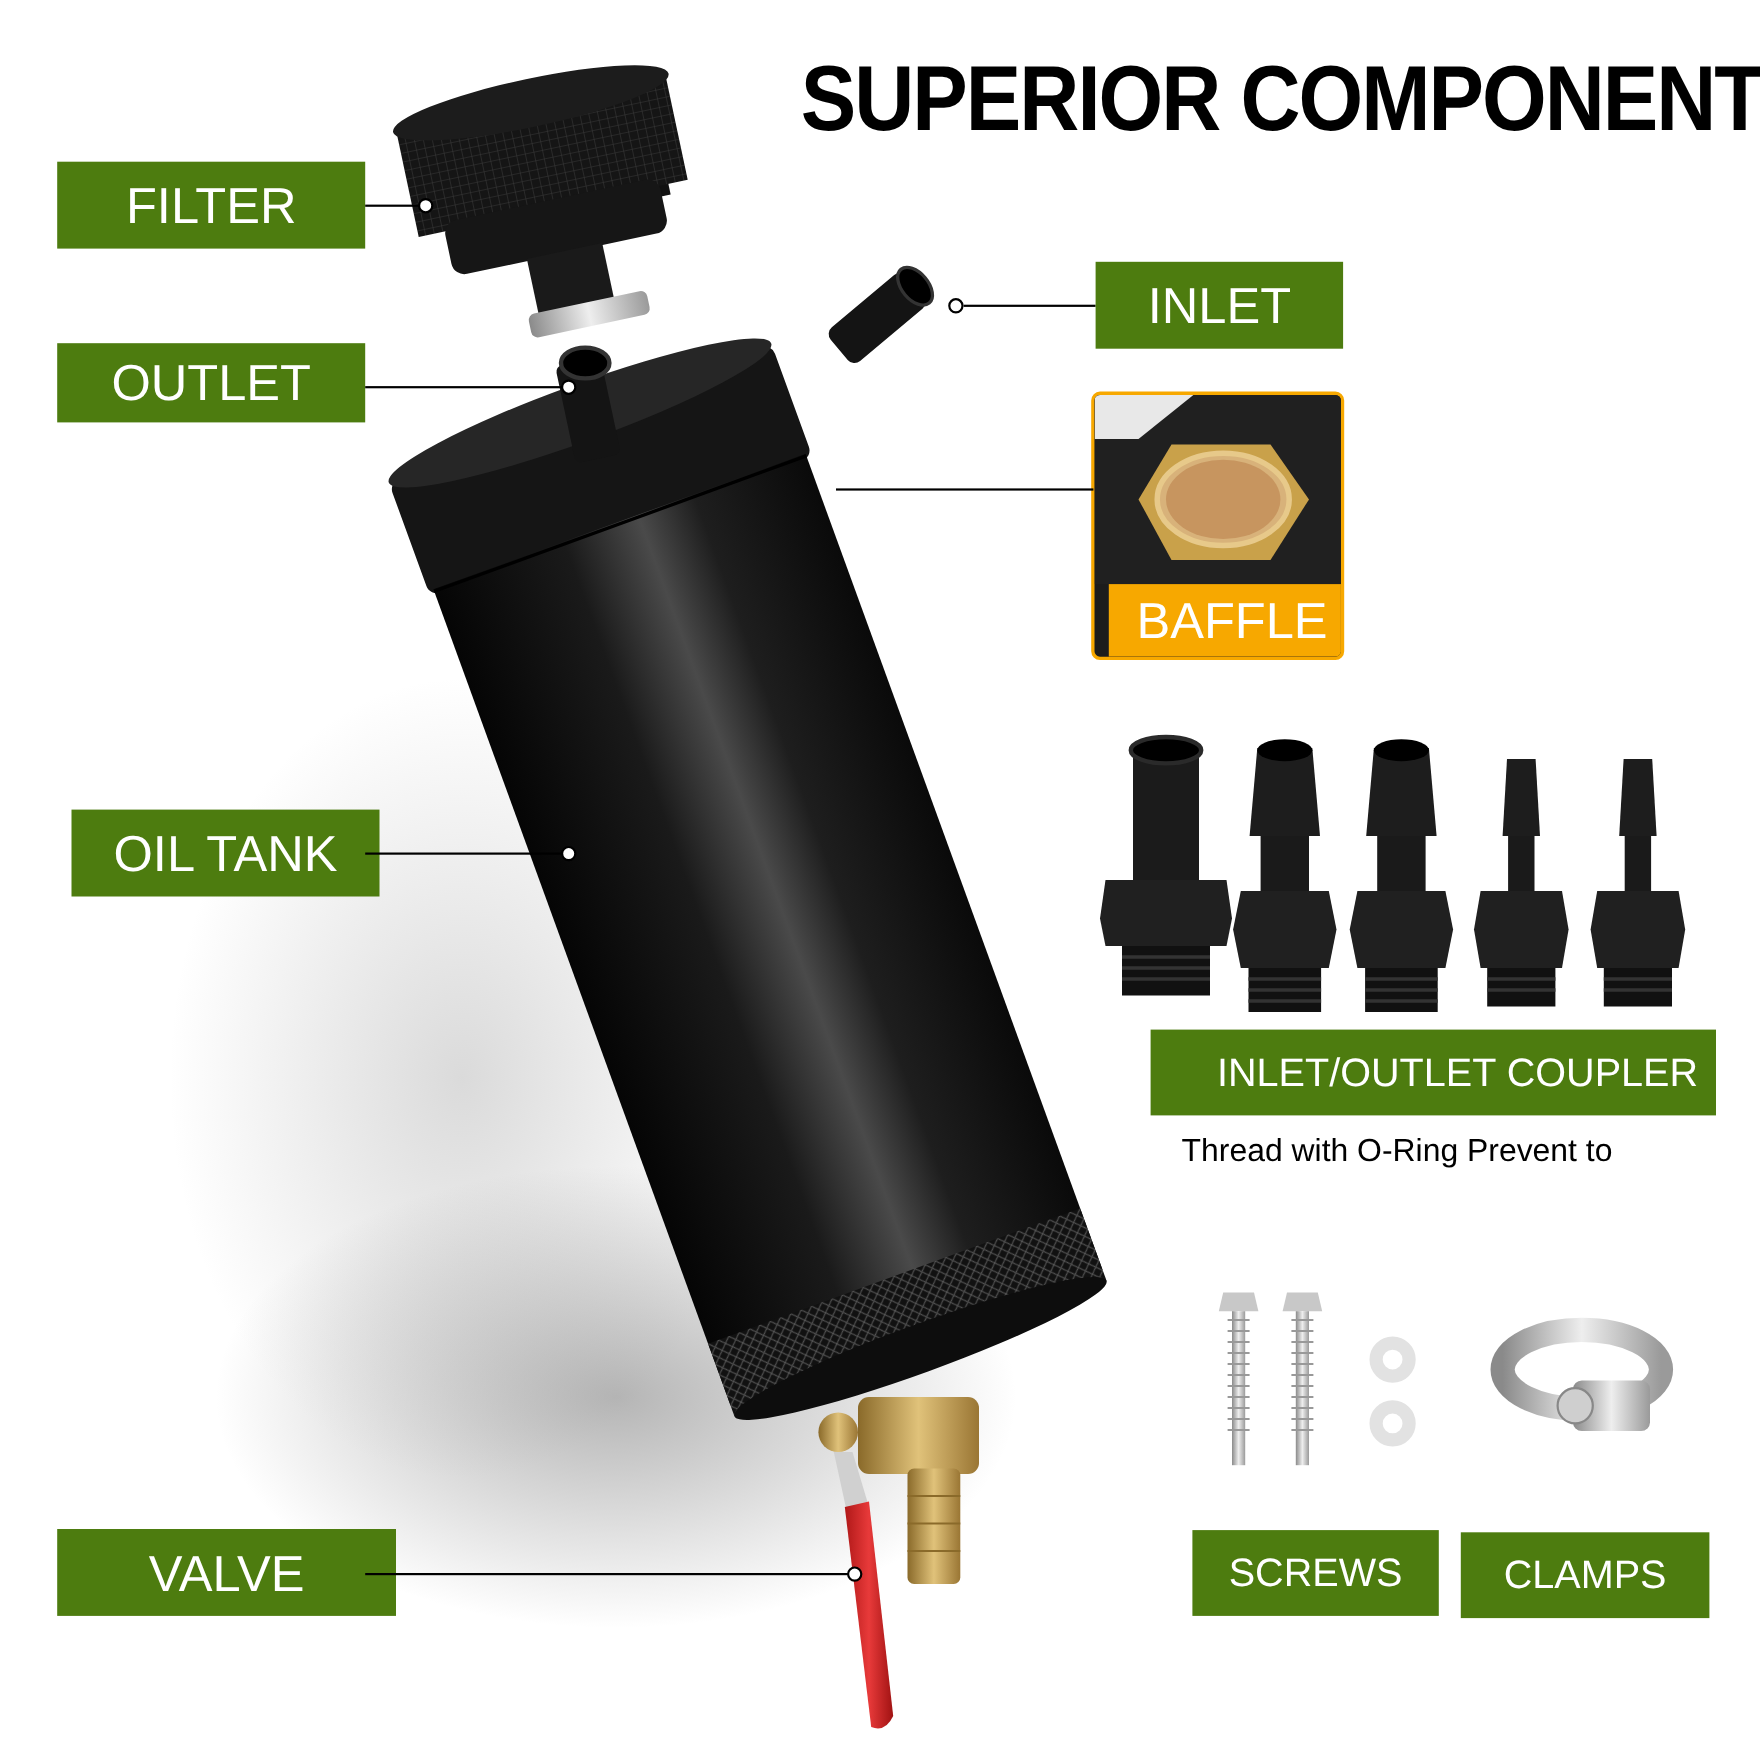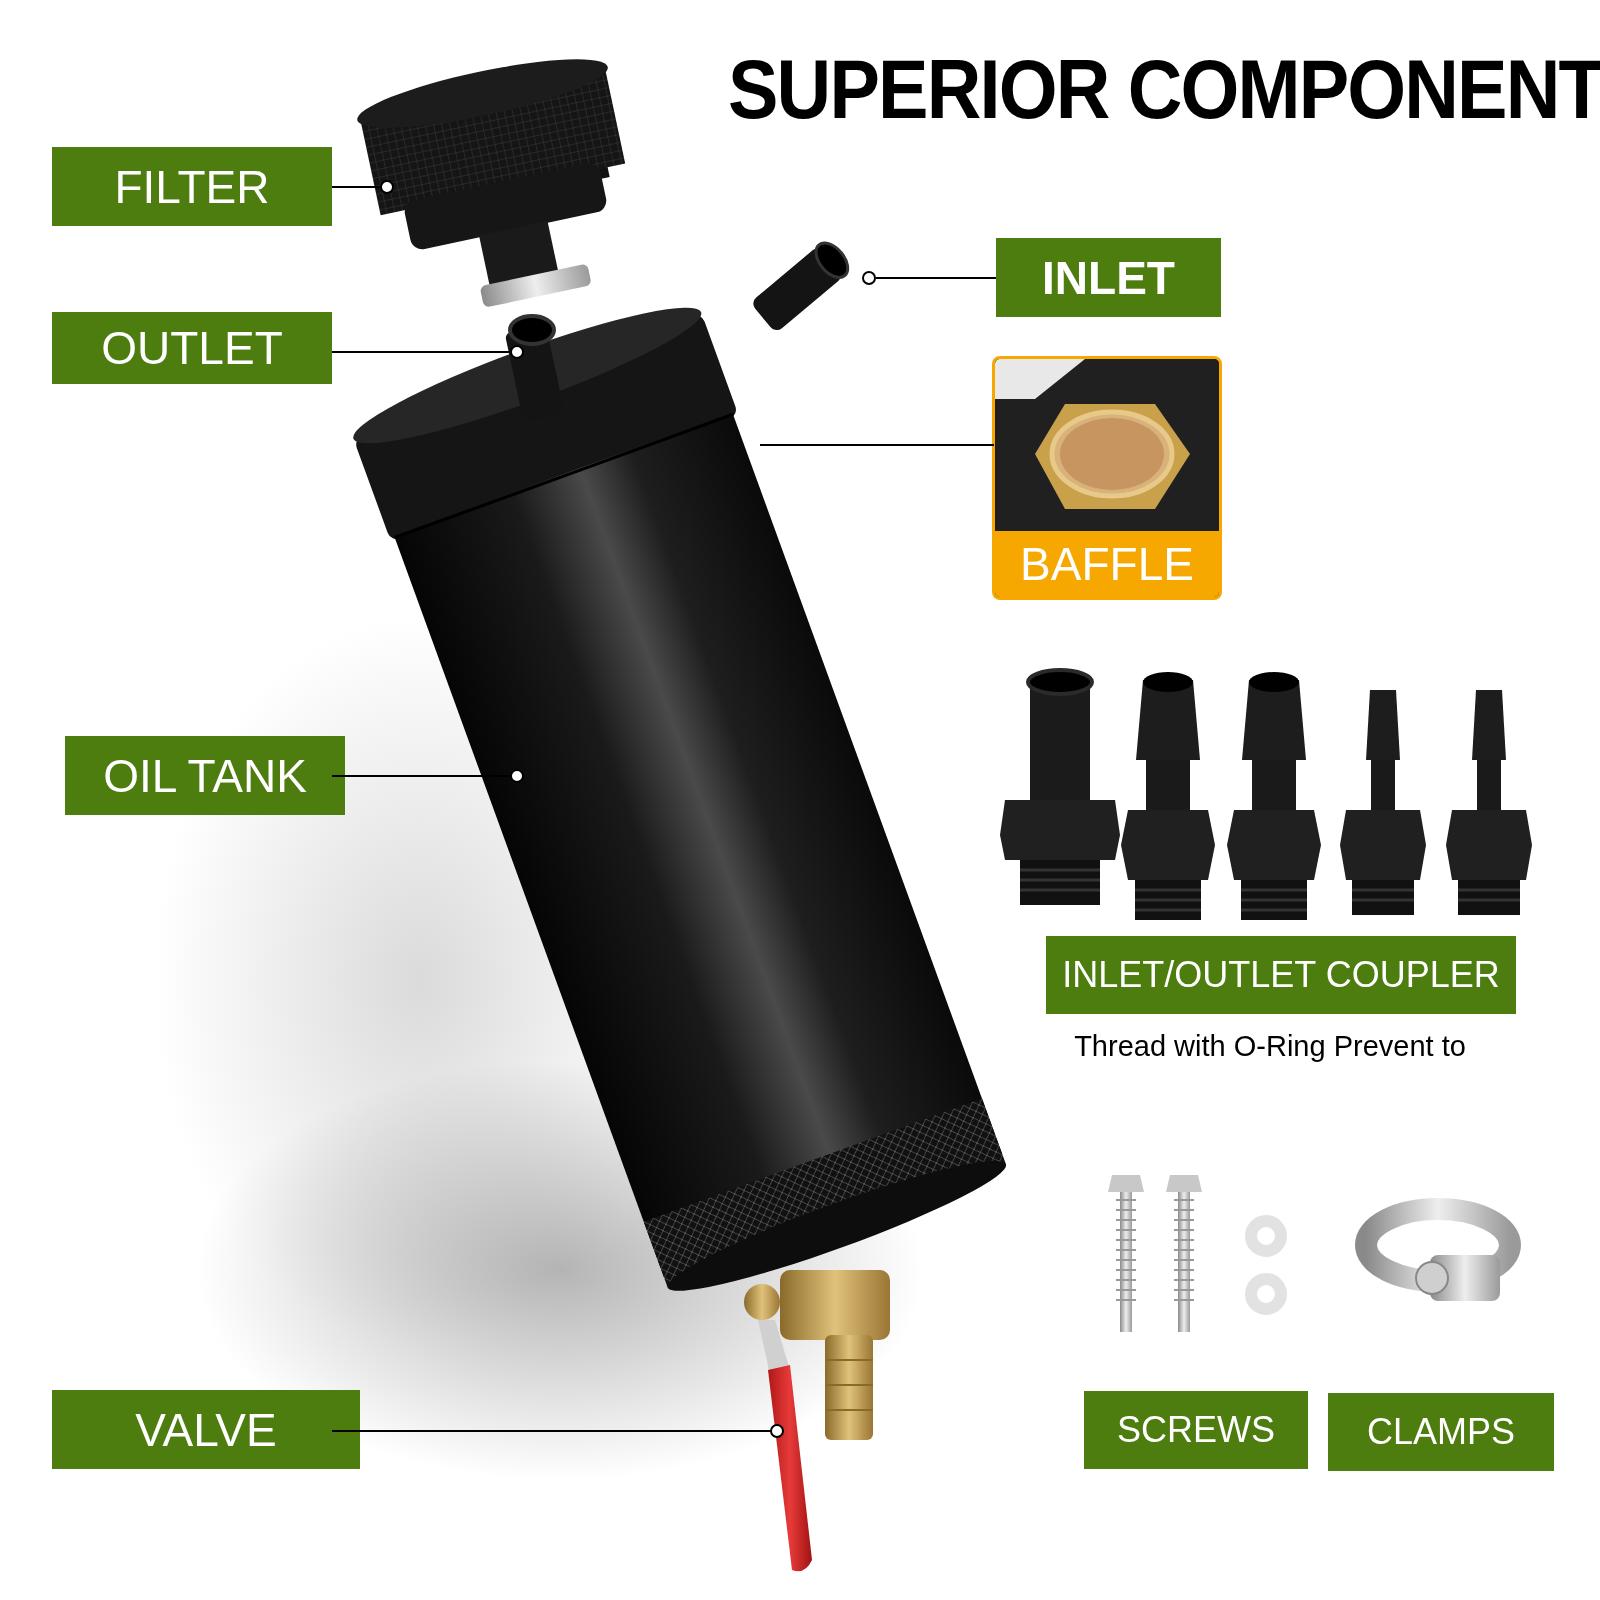--- a/index.html
+++ b/index.html
@@ -11,21 +11,21 @@
   }
   .title{position:absolute;left:728px;top:42px;width:846px;height:95px;font-family:"Liberation Sans",sans-serif;font-weight:bold;font-size:84px;line-height:95px;letter-spacing:-2px;color:#000;white-space:nowrap;transform:scaleX(0.9);transform-origin:left center;}
   .label{position:absolute;background:#4d7c0f;color:#fff;display:flex;align-items:center;justify-content:center;font-family:"Liberation Sans",sans-serif;white-space:nowrap;}
   .label.big{font-size:46px;}
   .label.mid{font-size:36px;}
   .leader{position:absolute;height:2px;background:#000;}
   .dot{position:absolute;width:10px;height:10px;border:2px solid #000;border-radius:50%;background:#fff;}
   .note{position:absolute;left:1040px;top:1030px;width:460px;text-align:center;font-size:29px;line-height:32px;color:#000;}
   svg{position:absolute;left:0;top:0;}
   .baffle-card{position:absolute;left:992px;top:356px;width:224px;height:238px;border:3px solid #F7A800;border-radius:8px;background:#1c1c1c;overflow:hidden;}
-  .baffle-card .baffle-label{position:absolute;left:0;bottom:0;width:100%;height:66px;background:#F7A800;color:#fff;font-size:46px;display:flex;align-items:center;justify-content:center;}
+  .baffle-card .baffle-label{position:absolute;left:13px;bottom:0;width:100%;height:66px;background:#F7A800;color:#fff;font-size:46px;display:flex;align-items:center;justify-content:center;}
 </style>
 </head>
 <body>
 
 <div class="bg-shadow"></div>
 
 <div class="title">SUPERIOR COMPONENTS</div>
 
 <svg width="1600" height="1600" viewBox="0 0 1600 1600">
   <defs>
@@ -188,23 +188,23 @@
 <div class="label big" style="left:52px;top:736px;width:280px;height:79px;margin-left:13px;">OIL TANK</div>
 <div class="leader" style="left:332px;top:775px;width:180px;"></div>
 <div class="dot" style="left:510px;top:769px;"></div>
 
 <div class="label big" style="left:52px;top:1390px;width:308px;height:79px;">VALVE</div>
 <div class="leader" style="left:332px;top:1430px;width:440px;"></div>
 <div class="dot" style="left:770px;top:1424px;"></div>
 
 <div class="dot" style="left:862px;top:271px;"></div>
 <div class="leader" style="left:876px;top:277px;width:120px;"></div>
-<div class="label big" style="left:996px;top:238px;width:225px;height:79px;font-weight:bold;">INLET</div>
+<div class="label big" style="left:996px;top:238px;width:225px;height:79px;">INLET</div>
 
 <div class="leader" style="left:760px;top:444px;width:234px;"></div>
 
-<div class="label mid" style="left:1046px;top:936px;width:470px;height:78px;">INLET/OUTLET COUPLER</div>
+<div class="label mid" style="left:1046px;top:936px;width:470px;height:78px;padding-left:44px;">INLET/OUTLET COUPLER</div>
 <div class="note">
   <div>Thread with O-Ring Prevent to</div>
 </div>
 
 <div class="label mid" style="left:1084px;top:1391px;width:224px;height:78px;">SCREWS</div>
 <div class="label mid" style="left:1328px;top:1393px;width:226px;height:78px;">CLAMPS</div>
 
 </body></html>

